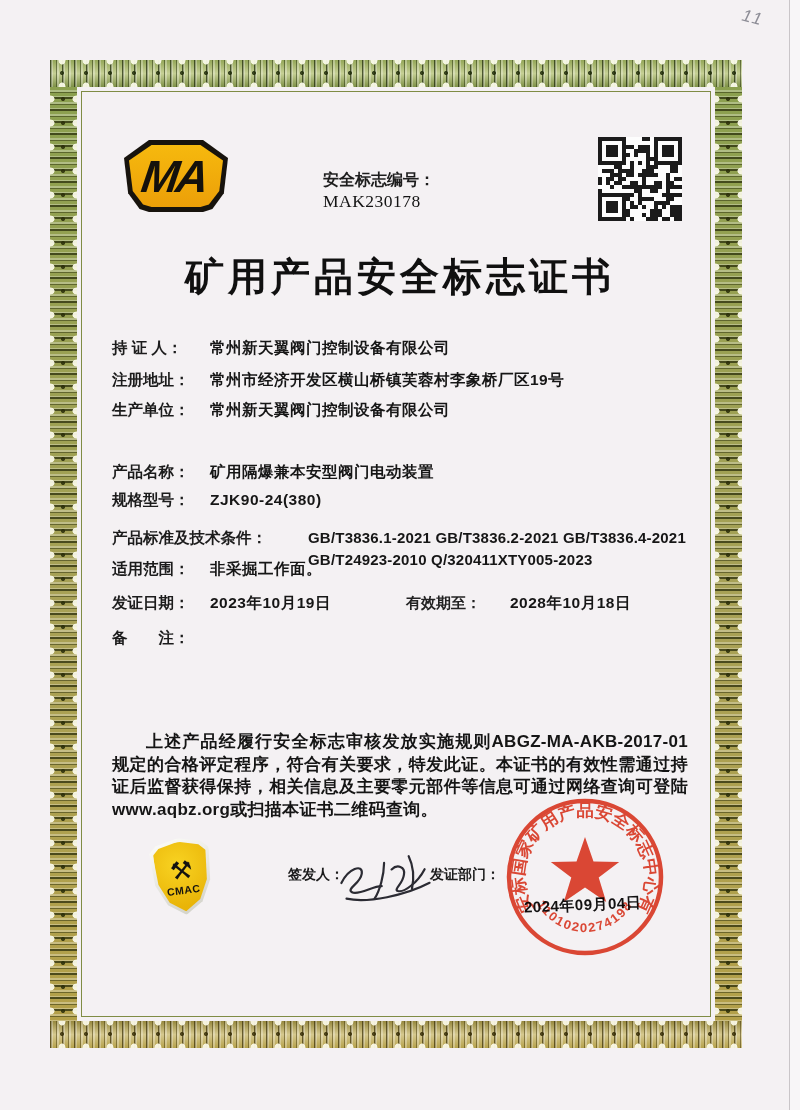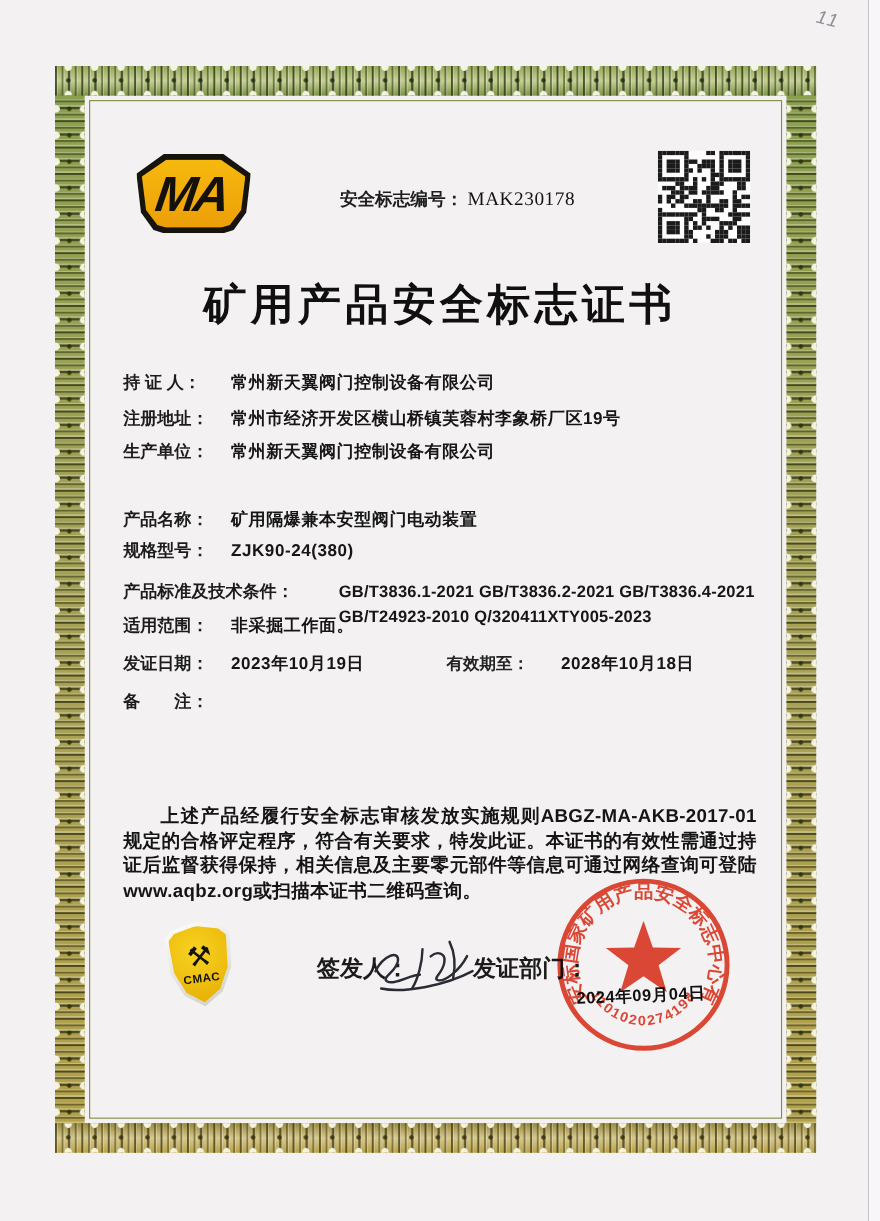--- a/index.html
+++ b/index.html
@@ -54,24 +54,24 @@
   
   .ma-badge{position:absolute;left:124px;top:140px;width:104px;height:72px;
     clip-path:polygon(24% 0,76% 0,100% 25%,96% 74%,85% 96%,76% 100%,24% 100%,15% 96%,4% 74%,0 25%);
     background:#17130d;display:flex;align-items:center;justify-content:center;}
   .ma-badge-inner{position:absolute;inset:5px;
     clip-path:polygon(24% 0,76% 0,100% 25%,96% 74%,85% 96%,76% 100%,24% 100%,15% 96%,4% 74%,0 25%);
     background:linear-gradient(180deg,#f6b90e,#ec9f08);
     display:flex;align-items:center;justify-content:center;}
   .ma-text{font-style:italic;font-weight:900;font-size:45px;letter-spacing:-3px;
     color:#14110c;transform:skewX(-8deg);line-height:1;padding-right:4px;}
-  .cert-no-line{position:absolute;left:309px;top:170px;display:flex;align-items:baseline;}
+  .cert-no-line{position:absolute;left:309px;top:170px;display:flex;align-items:baseline;flex-direction:column;}
   .cert-no-label{font-size:16px;font-weight:600;color:#1d1d1d;}
   .cert-no-value{font-family:"Liberation Serif","DejaVu Serif",serif;font-size:17.5px;
-    color:#141414;margin-left:4px;letter-spacing:.5px;}
+    color:#141414;margin-left:14px;letter-spacing:.5px;}
   .qr{position:absolute;left:598px;top:137px;width:84px;height:84px;background:#fdfdfd;}
 
   
   .title{position:absolute;left:0;top:250px;width:800px;text-align:center;
     font-family:"Liberation Serif","DejaVu Serif",serif;
     font-size:39px;font-weight:700;letter-spacing:4px;color:#101010;}
 
   
   .row{position:absolute;left:112px;width:580px;display:flex;align-items:baseline;}
   .row .lab{flex:0 0 98px;font-size:15.5px;font-weight:600;color:#1c1c1c;white-space:pre;}
@@ -95,21 +95,21 @@
     transform:rotate(-7deg);
     clip-path:polygon(50% 0,88% 7%,100% 16%,96% 58%,79% 85%,50% 100%,21% 85%,4% 58%,0 16%,12% 7%);
     background:linear-gradient(160deg,#fdfdfa,#cfcfc5);
     display:flex;align-items:center;justify-content:center;}
   .cmac-inner{position:absolute;inset:3.5px;
     clip-path:polygon(50% 0,88% 7%,100% 16%,96% 58%,79% 85%,50% 100%,21% 85%,4% 58%,0 16%,12% 7%);
     background:radial-gradient(circle at 42% 32%,#f8d322,#e9b407 75%);
     display:flex;flex-direction:column;align-items:center;justify-content:center;}
   .cmac-glyph{font-size:25px;line-height:1;color:#151310;}
   .cmac-word{font-size:10.5px;font-weight:900;letter-spacing:.5px;color:#151310;margin-top:1px;}
-  .signer-label,.dept-label{position:absolute;font-size:21px;font-weight:600;color:#1b1b1b;}
+  .signer-label,.dept-label{position:absolute;font-size:14px;font-weight:600;color:#1b1b1b;}
   .signer-label{left:288px;top:866px;}
   .dept-label{left:430px;top:866px;}
   .signature{position:absolute;left:334px;top:847px;transform:rotate(-4deg);}
   .seal{position:absolute;left:500px;top:792px;width:170px;height:170px;
     mix-blend-mode:multiply;opacity:.92;}
   .seal-date{position:absolute;left:524px;top:896px;font-size:15px;font-weight:800;
     color:#121212;letter-spacing:.5px;transform:rotate(-2.5deg);mix-blend-mode:multiply;}
 </style>
 </head>
 <body>

